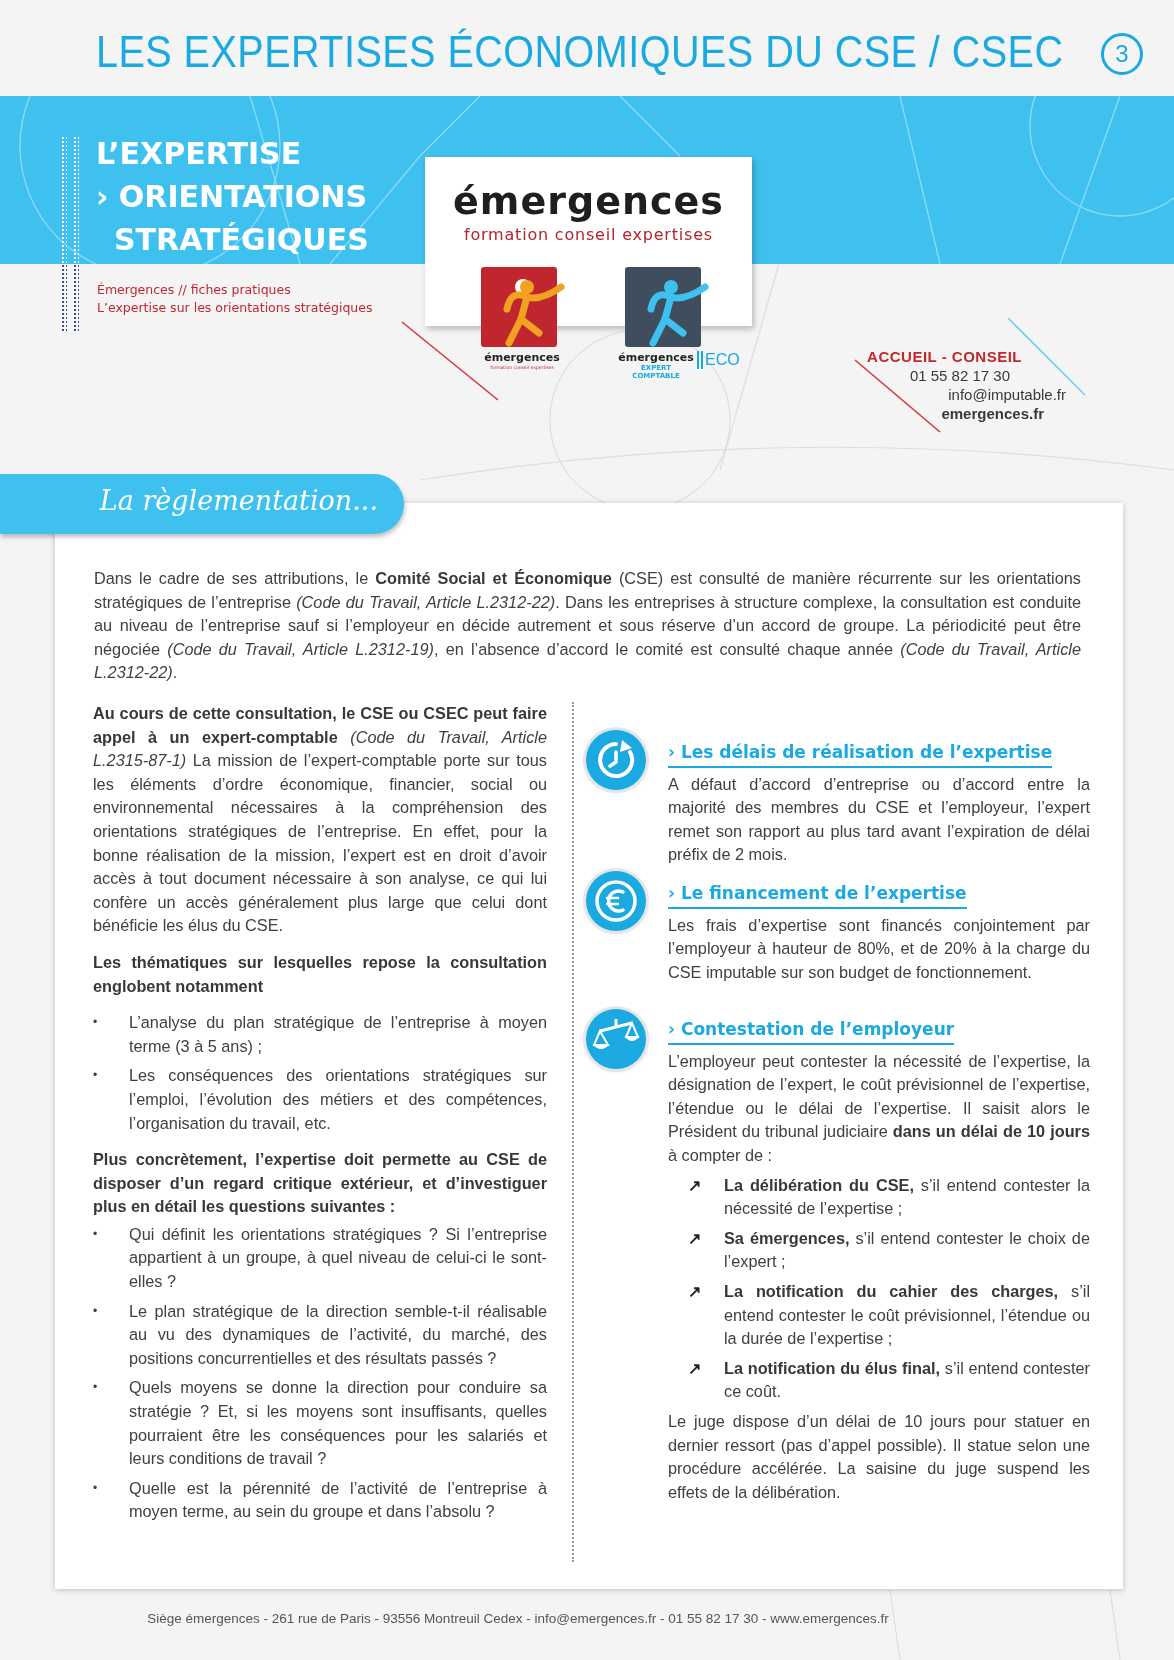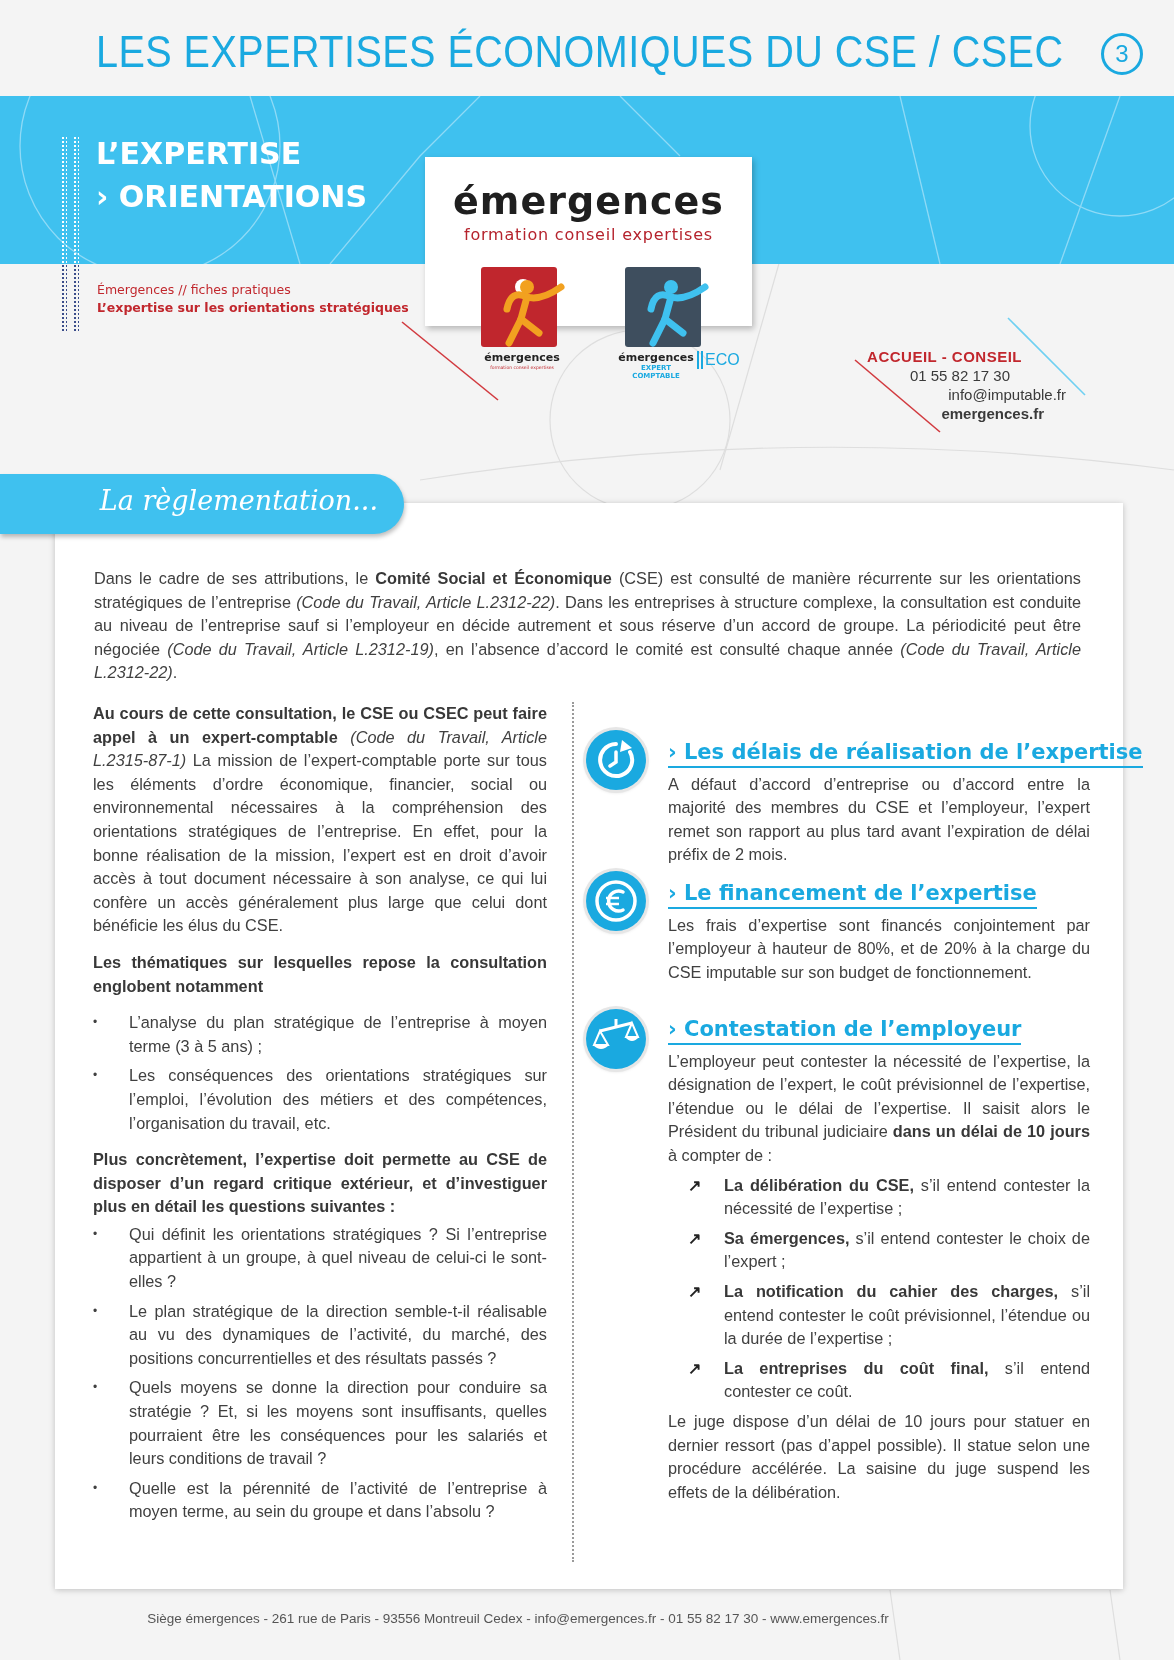--- a/index.html
+++ b/index.html
@@ -29,21 +29,21 @@
     background-image: radial-gradient(circle, #3b4d8a 1.2px, transparent 1.4px);
     background-size: 4px 4px; }
   .dots.d1 { left: 61px; } .dots.d2 { left: 73px; }
   .dots.top { height: 128px; background-image: radial-gradient(circle, #ffffff 1.2px, transparent 1.4px); }
 
   .hero-title { position: absolute; left: 96px; top: 132px; color: #fff; font-family: "DejaVu Sans", sans-serif; font-weight: bold; font-size: 30px; line-height: 43px; }
   .hero-title div { white-space: nowrap; }
   .hero-title .l3 { padding-left: 18px; }
 
   .subtitle { position: absolute; left: 97px; top: 281px; font-size: 12.5px; line-height: 18px; color: #c1272d; }
-  .subtitle .s2 { font-weight: bold; }
+  .subtitle .s2 { font-weight: normal; }
 
   
   .logo-card { position: absolute; left: 425px; top: 157px; width: 327px; height: 169px; background: #fff;
     box-shadow: 2px 3px 6px rgba(0,0,0,0.25); }
   .brand { position: absolute; left: 0; width: 100%; top: 22px; text-align: center; font-family: "DejaVu Sans", sans-serif; font-weight: bold; font-size: 38px; color: #1f1f1f; letter-spacing: 1px; }
   .brand-tag { position: absolute; left: 0; width: 100%; top: 68px; text-align: center; font-size: 16px; color: #b5232d; letter-spacing: 0.8px; }
   .mini-logo { position: absolute; top: 110px; width: 90px; height: 110px; }
   .mini-logo.a { left: 52px; } .mini-logo.b { left: 190px; width: 120px; }
   .mini-logo .sq { position: absolute; left: 4px; top: 0; width: 76px; height: 80px; border-radius: 3px; }
   .mini-logo.a .sq { background: #c0262d; } .mini-logo.b .sq { background: #3e4e5e; left: 10px; }
@@ -80,21 +80,21 @@
   .col-left li { position: relative; padding-left: 36px; margin-bottom: 6px; }
   .col-left li::before { content: "•"; position: absolute; left: 0; top: 0; font-size: 12px; }
 
   .divider { position: absolute; left: 572px; top: 702px; height: 860px; border-left: 2px dotted #9a9a9a; }
 
   .icon-circle { position: absolute; left: 586px; width: 60px; height: 60px; border-radius: 50%; background: #1aa9e0;
     box-shadow: 0 0 0 3px #e6e6e6, 0 1px 4px rgba(0,0,0,0.3); }
   .icon-circle svg { position: absolute; left: 0; top: 0; }
 
   .col-right { position: absolute; left: 668px; width: 422px; text-align: justify; }
-  .r-head { font-family: "DejaVu Sans", sans-serif; font-weight: bold; font-size: 21px; color: #1aa9e0;
+  .r-head { font-family: "DejaVu Sans", sans-serif; font-weight: bold; font-size: 17px; color: #1aa9e0;
     display: inline-block; border-bottom: 2px solid #1aa9e0; padding-bottom: 1px; margin-bottom: 5px; white-space: nowrap; }
   .r-list { list-style: none; margin: 6px 0 6px 0; }
   .r-list li { position: relative; padding-left: 56px; margin-bottom: 6px; }
   .r-list li .arr { position: absolute; left: 20px; top: 0; font-weight: bold; color: #222; font-size: 16px; }
 
   .footer { position: absolute; left: 0; width: 1036px; top: 1611px; text-align: center; font-family: "Liberation Sans", sans-serif; font-size: 13.5px; color: #555; }
 </style>
 </head>
 <body>
 
@@ -129,20 +129,21 @@
 </div>
 
 <div class="dots top d1"></div>
 <div class="dots top d2"></div>
 <div class="dots d1" style="top:264px;height:68px;"></div>
 <div class="dots d2" style="top:264px;height:68px;"></div>
 
 <div class="hero-title">
   <div>L’EXPERTISE</div>
   <div>› ORIENTATIONS</div>
+  <div class="l3">STRATÉGIQUES</div>
 </div>
 
 <div class="subtitle">
   <div>Émergences // fiches pratiques</div>
   <div class="s2">L’expertise sur les orientations stratégiques</div>
 </div>
 
 <div class="logo-card">
   <div class="brand">émergences</div>
   <div class="brand-tag">formation conseil expertises</div>
@@ -245,18 +246,18 @@
   <div>Les frais d’expertise sont financés conjointement par l’employeur à hauteur de 80%, et de 20% à la charge du CSE imputable sur son budget de fonctionnement.</div>
 </div>
 
 <div class="col-right text" style="top:1018px;">
   <div class="r-head">› Contestation de l’employeur</div>
   <div><span>L’employeur peut contester la nécessité de l’expertise, la désignation de l’expert, le coût prévisionnel de l’expertise, l’étendue ou le délai de l’expertise. Il saisit alors le Président du tribunal judiciaire </span><b>dans un délai de 10 jours</b><span> à compter de :</span></div>
   <ul class="r-list">
     <li><span class="arr">↗</span><b>La délibération du CSE,</b><span> s’il entend contester la nécessité de l’expertise ;</span></li>
     <li><span class="arr">↗</span><b>Sa émergences,</b><span> s’il entend contester le choix de l’expert ;</span></li>
     <li><span class="arr">↗</span><b>La notification du cahier des charges,</b><span> s’il entend contester le coût prévisionnel, l’étendue ou la durée de l’expertise ;</span></li>
-    <li><span class="arr">↗</span><b>La entreprises du coût final,</b><span> s’il entend contester ce coût.</span></li>
+    <li><span class="arr">↗</span><b>La notification du élus final,</b><span> s’il entend contester ce coût.</span></li>
   </ul>
   <div>Le juge dispose d’un délai de 10 jours pour statuer en dernier ressort (pas d’appel possible). Il statue selon une procédure accélérée. La saisine du juge suspend les effets de la délibération.</div>
 </div>
 
 <div class="footer">Siège émergences - 261 rue de Paris - 93556 Montreuil Cedex - info@emergences.fr - 01 55 82 17 30 - www.emergences.fr</div>
 
 </body></html>

